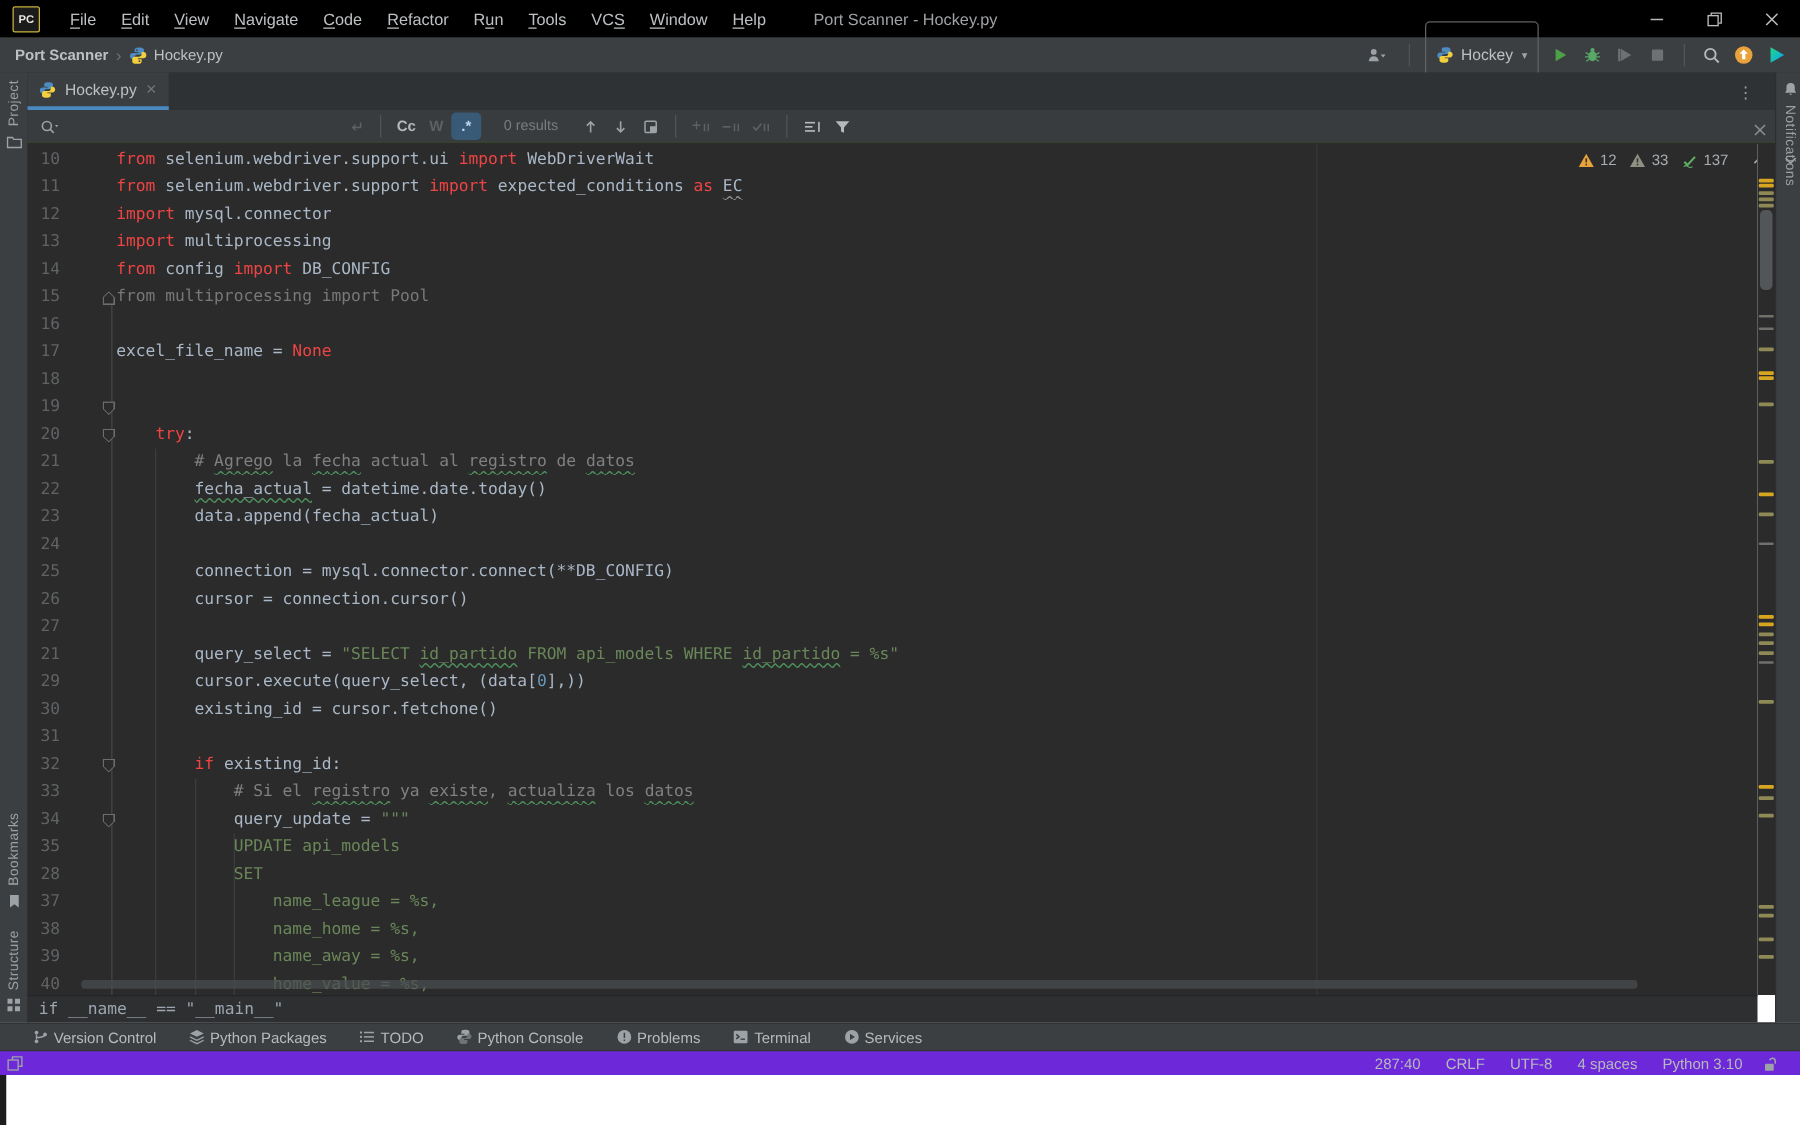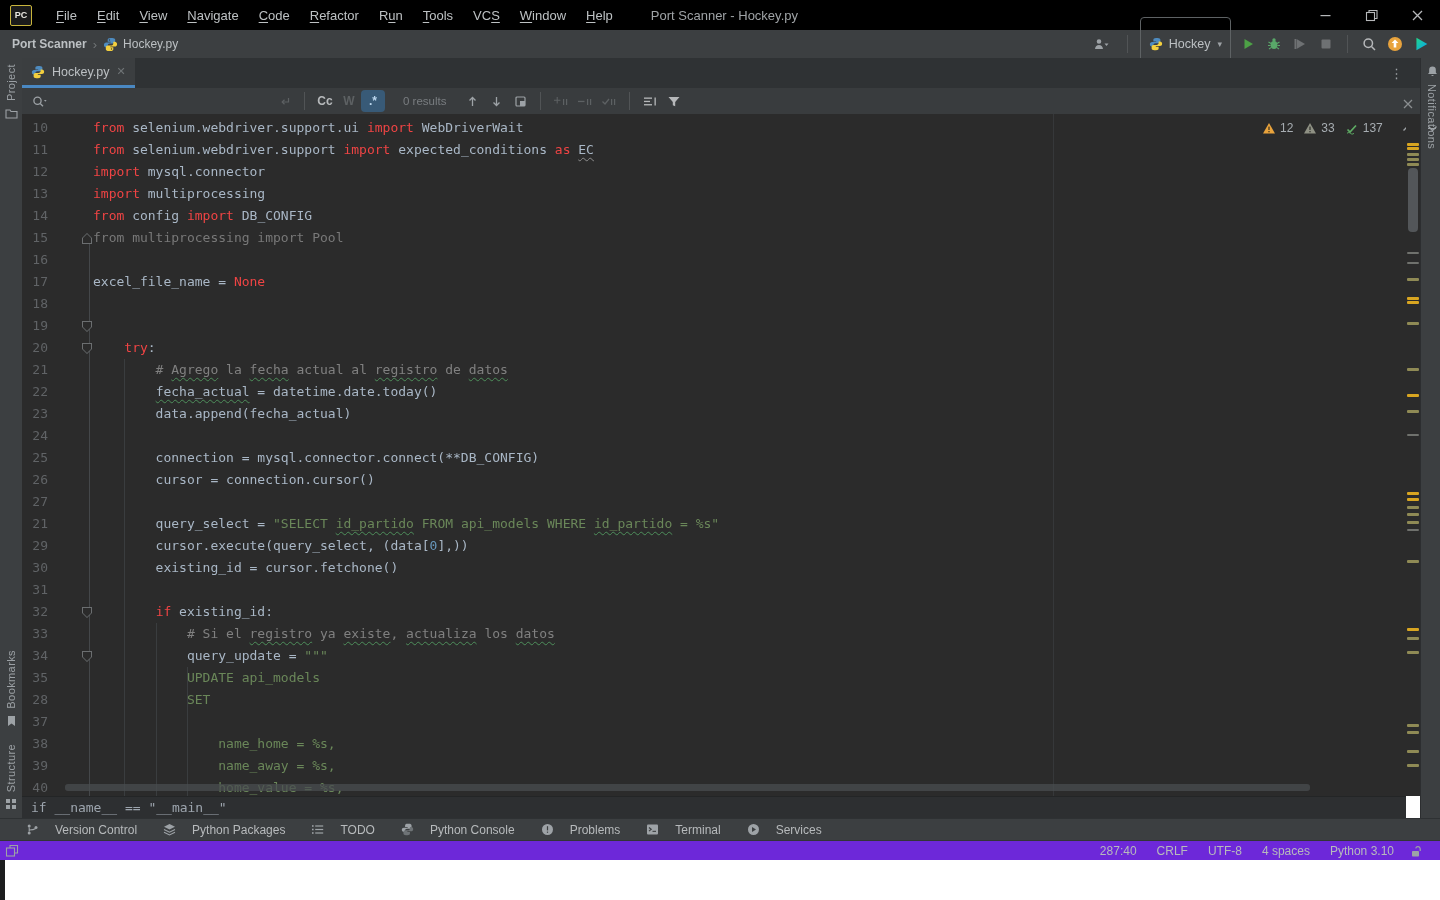--- a/index.html
+++ b/index.html
@@ -75,21 +75,21 @@
   #errstripe{left:1406px;top:114px;width:14px;height:682px;background:#2b2b2b;}
   .mark{position:absolute;left:1px;width:12px;height:3px;border-radius:1px;}
   .mk-y{background:#d8a521;} .mk-o{background:#8f8a55;} .mk-g{background:#6f716d;height:2px;}
   #vthumb{position:absolute;left:2px;top:54px;width:10px;height:64px;background:#535659;border-radius:4px;}
   
   #sticky{left:22px;top:796px;width:1384px;height:22px;background:#2d2f31;border-top:1px solid #232526;
           font-family:"DejaVu Sans Mono","Liberation Mono",monospace;font-size:13px;color:#9da5ae;
           display:flex;align-items:center;padding-left:9px;box-sizing:border-box;}
   
   #twbar{left:0;top:818px;width:1440px;height:22px;background:#3c3f41;border-top:1px solid #2e3133;display:flex;align-items:center;padding-left:26px;box-sizing:border-box;}
-  .twb{display:flex;align-items:center;gap:16px;margin-right:26px;color:#b7babc;font-size:12px;white-space:nowrap;}
+  .twb{display:flex;align-items:center;gap:4px;margin-right:26px;color:#b7babc;font-size:12px;white-space:nowrap;}
   
   #statusbar{left:0;top:840px;width:1440px;height:20px;background:#6d28d9;border-top:1px solid #323537;display:flex;align-items:center;}
   #status-right{margin-left:auto;display:flex;align-items:center;gap:0;padding-right:12px;}
   #status-right .sitem{color:#b7babc;font-size:12px;padding:0 10px;}
   
   #desktop{left:0;top:860px;width:1440px;height:40px;background:#ffffff;}
   #desk-sliver{left:0;top:860px;width:5px;height:40px;background:#1c1d1e;}
   svg{display:block;}
 </style>
 </head>
@@ -369,21 +369,21 @@
         <div class="line" style="top: 377px;"><span class="ln">27</span><span class="codeline"></span></div>
         <div class="line" style="top: 399px;"><span class="ln">21</span><span class="codeline"><span class="c-pl">        query_select = </span><span class="c-str">"SELECT </span><span class="c-str c-sp">id_partido</span><span class="c-str"> FROM api_models WHERE </span><span class="c-str c-sp">id_partido</span><span class="c-str"> = %s"</span></span></div>
         <div class="line" style="top: 421px;"><span class="ln">29</span><span class="codeline"><span class="c-pl">        cursor.execute(query_select, (data[</span><span class="c-num">0</span><span class="c-pl">],))</span></span></div>
         <div class="line" style="top: 443px;"><span class="ln">30</span><span class="codeline"><span class="c-pl">        existing_id = cursor.fetchone()</span></span></div>
         <div class="line" style="top: 465px;"><span class="ln">31</span><span class="codeline"></span></div>
         <div class="line" style="top: 487px;"><span class="ln">32</span><span class="fold open"><i></i></span><span class="codeline"><span class="c-pl">        </span><span class="c-kw">if</span><span class="c-pl"> existing_id:</span></span></div>
         <div class="line" style="top: 509px;"><span class="ln">33</span><span class="codeline"><span class="c-com">            # Si el </span><span class="c-com c-sp">registro</span><span class="c-com"> ya </span><span class="c-com c-sp">existe</span><span class="c-com">, </span><span class="c-com c-sp">actualiza</span><span class="c-com"> los </span><span class="c-com c-sp">datos</span></span></div>
         <div class="line" style="top: 531px;"><span class="ln">34</span><span class="fold open"><i></i></span><span class="codeline"><span class="c-pl">            query_update = </span><span class="c-str">"""</span></span></div>
         <div class="line" style="top: 553px;"><span class="ln">35</span><span class="codeline"><span class="c-str">            UPDATE api_models</span></span></div>
         <div class="line" style="top: 575px;"><span class="ln">28</span><span class="codeline"><span class="c-str">            SET</span></span></div>
-        <div class="line" style="top: 597px;"><span class="ln">37</span></div>
+        <div class="line" style="top: 597px;"><span class="ln">37</span><span class="codeline"><span class="c-str">                name_league = %s,</span></span></div>
         <div class="line" style="top: 619px;"><span class="ln">38</span><span class="codeline"><span class="c-str">                name_home = %s,</span></span></div>
         <div class="line" style="top: 641px;"><span class="ln">39</span><span class="codeline"><span class="c-str">                name_away = %s,</span></span></div>
         <div class="line" style="top: 663px;"><span class="ln">40</span><span class="codeline"><span class="c-str">                home_value = %s,</span></span></div>
       </div>
     <div id="hscroll"></div>
   </div>
 
   <div class="abs" id="inspections">
     <span>
       <svg width="14" height="13" viewBox="0 0 14 13">

